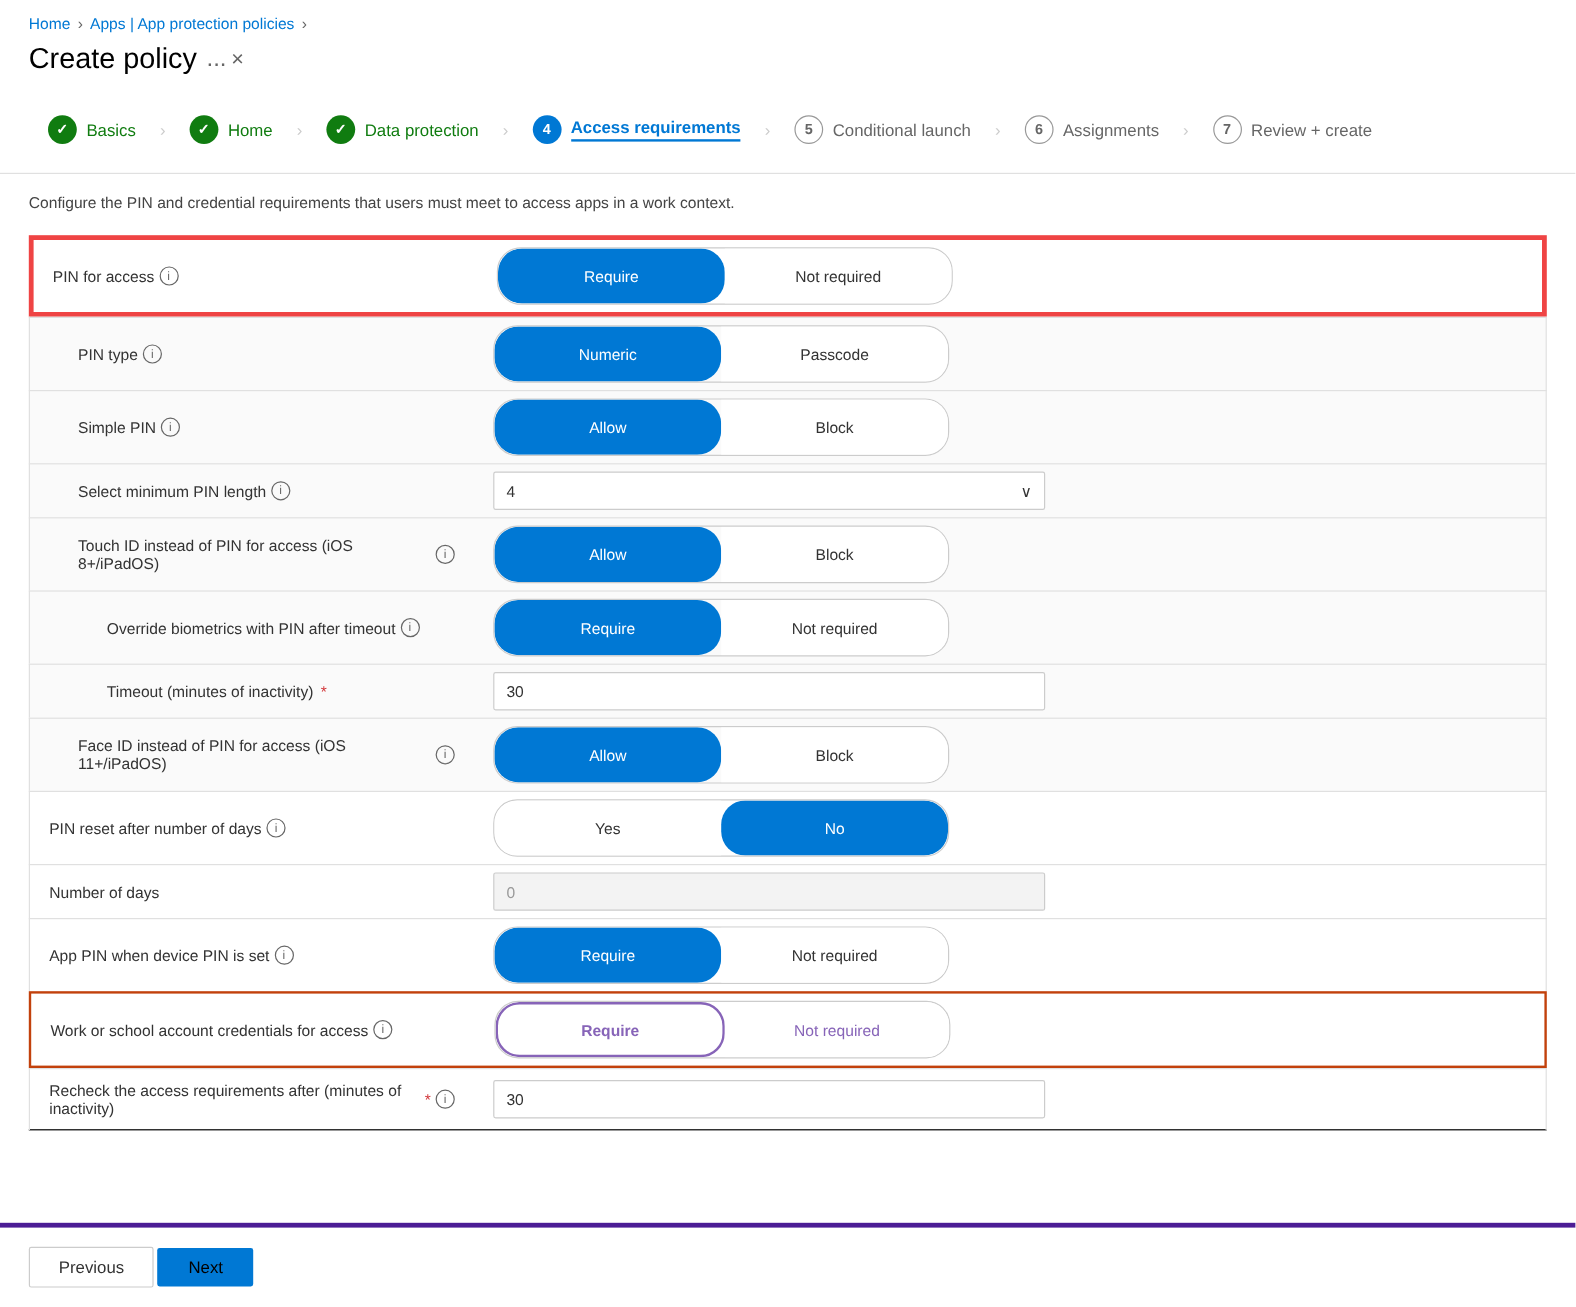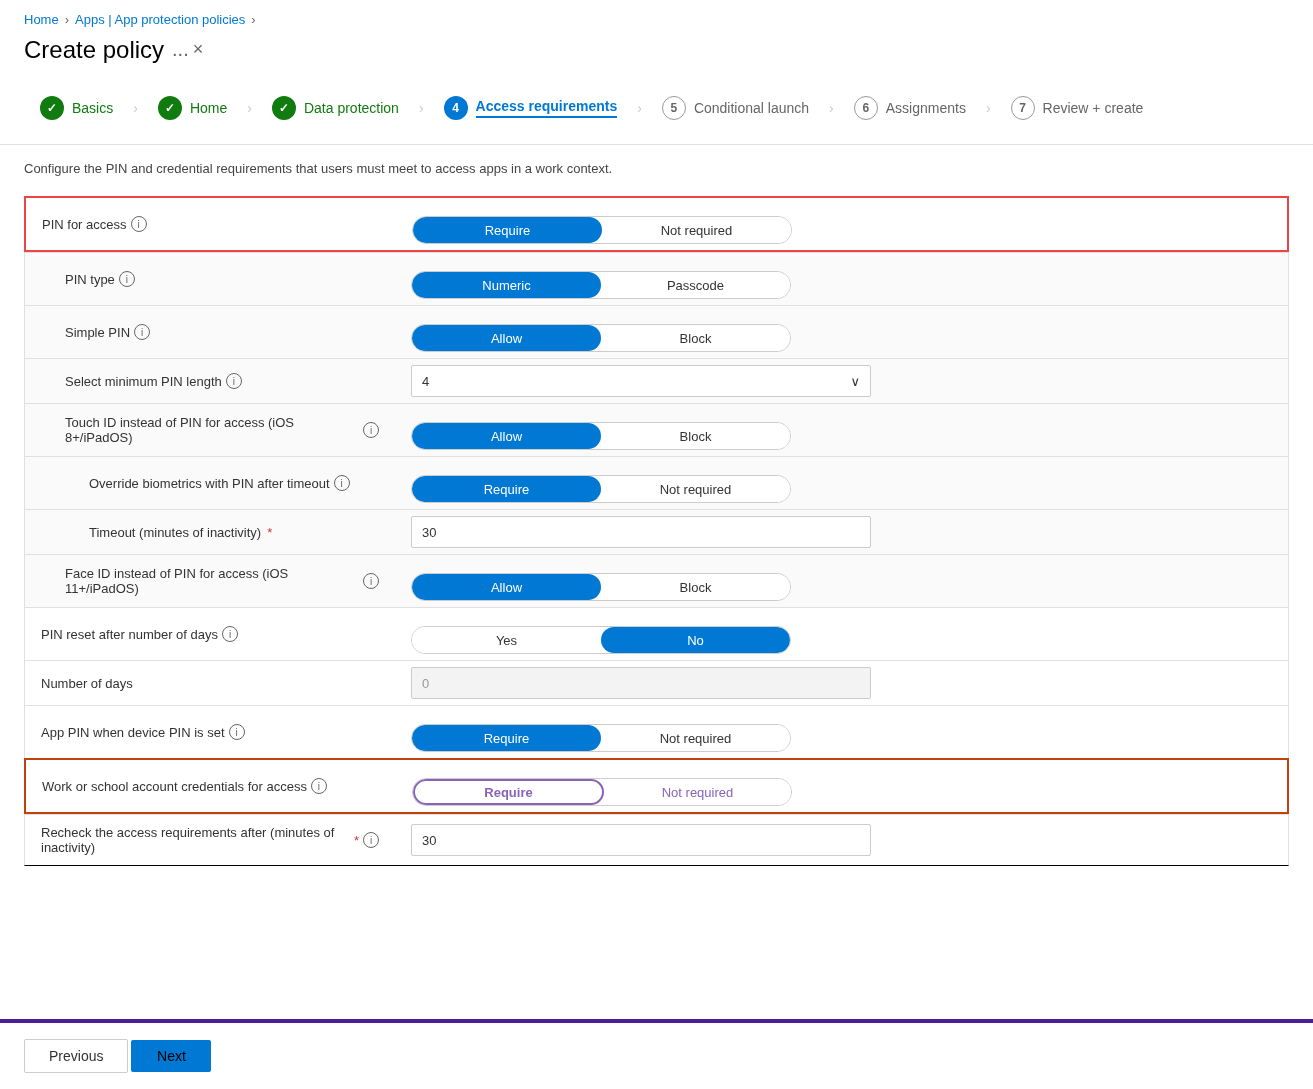--- a/index.html
+++ b/index.html
@@ -27,32 +27,32 @@
     .step.completed .step-label { color: #107c10; }
     .step.active .step-label { color: #0078d4; font-weight: 600; border-bottom: 2px solid #0078d4; padding-bottom: 2px; }
     .step.inactive .step-label { color: #666; }
     .step-sep { color: #ccc; padding: 0 4px; }
 
     
     .main-content { padding: 16px 24px; flex: 1; }
     .description { font-size: 13px; color: #444; margin-bottom: 20px; }
     .settings-row { display: flex; align-items: center; border: 1px solid #e0e0e0; border-bottom: none; min-height: 44px; }
     .settings-row:last-child { border-bottom: 1px solid #000000; }
-    .settings-row.highlighted { border: 2px solid #ef4444; }
+    .settings-row.highlighted { border: 4px solid #ef4444; }
     .settings-row.sub-row { background: #fafafa; }
     .settings-row.sub-row .label-cell { padding-left: 40px; }
 
     .label-cell { flex: 0 0 370px; padding: 10px 16px; font-size: 13px; color: #333; display: flex; align-items: center; gap: 4px; }
     .control-cell { flex: 1; padding: 6px 16px; display: flex; align-items: center; }
 
     .info-icon { width: 16px; height: 16px; border-radius: 50%; border: 1px solid #666; display: inline-flex; align-items: center; justify-content: center; font-size: 10px; color: #666; cursor: pointer; flex-shrink: 0; }
     .required-star { color: #d13438; margin-left: 2px; }
 
     
-    .toggle-group { display: flex; border: 1px solid #ccc; border-radius: 20px; overflow: hidden; height: 28px; min-width: 380px; margin-top: 12px; }
+    .toggle-group { display: flex; border: 1px solid #ccc; border-radius: 20px; overflow: hidden; height: 48px; min-width: 380px; }
     .toggle-btn { flex: 1; border: none; cursor: pointer; font-size: 13px; background: #fff; color: #333; padding: 0 16px; }
     .toggle-btn.active-blue { background: #0078d4; color: #fff; border-radius: 20px; }
 
     
     .text-input { border: 1px solid #ccc; border-radius: 2px; padding: 6px 10px; font-size: 13px; color: #333; width: 460px; height: 32px; }
     .text-input:disabled { background: #f3f3f3; color: #999; }
 
     
     .dropdown-input { border: 1px solid #ccc; border-radius: 2px; padding: 6px 10px; font-size: 13px; color: #333; width: 460px; height: 32px; display: flex; align-items: center; justify-content: space-between; cursor: pointer; background: #fff; }
 

